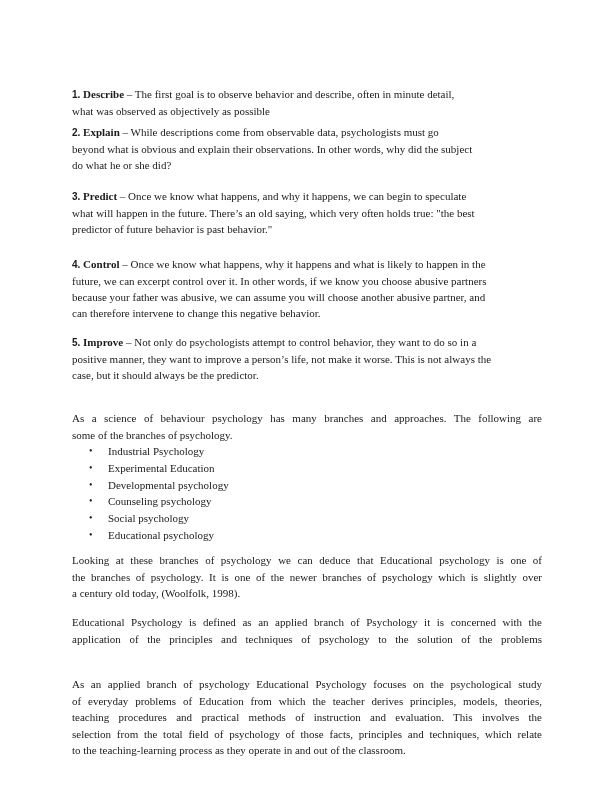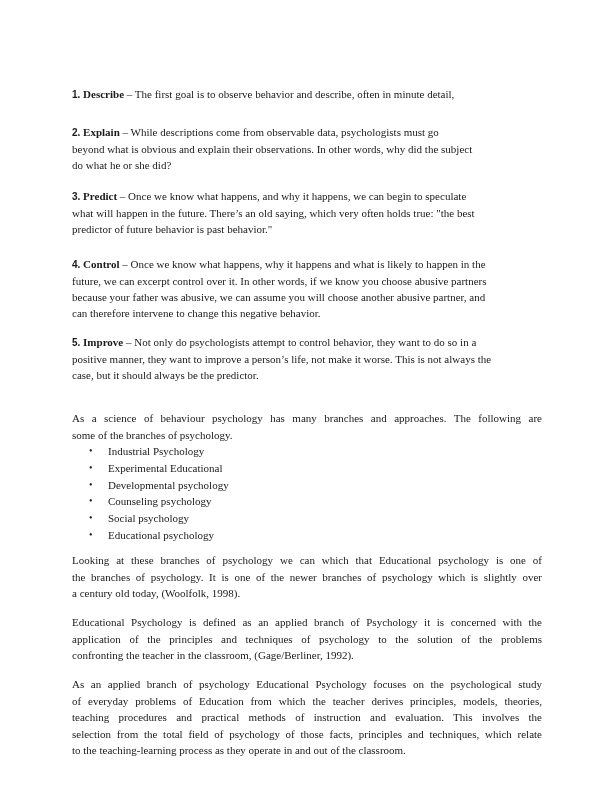--- a/index.html
+++ b/index.html
@@ -17,20 +17,21 @@
   ul.branches li { position: relative; padding-left: 36px; white-space: nowrap; }
   ul.branches li .bullet { position: absolute; left: 17px; top: 0; font-size: 10px; }
 </style>
 </head>
 <body>
 
 <div class="page">
 
   <div class="sec" style="top:86px;">
     <span class="line"><span class="num">1.</span> <span class="term">Describe</span><span> – The first goal is to observe behavior and describe, often in minute detail,</span></span>
+    <span class="line">what was observed as objectively as possible</span>
   </div>
 
   <div class="sec" style="top:124px;">
     <span class="line"><span class="num">2.</span> <span class="term">Explain</span><span> – While descriptions come from observable data, psychologists must go</span></span>
     <span class="line">beyond what is obvious and explain their observations. In other words, why did the subject</span>
     <span class="line">do what he or she did?</span>
   </div>
 
   <div class="sec" style="top:188px;">
     <span class="line"><span class="num">3.</span> <span class="term">Predict</span><span> – Once we know what happens, and why it happens, we can begin to speculate</span></span>
@@ -51,37 +52,36 @@
     <span class="line">case, but it should always be the predictor.</span>
   </div>
 
   <div class="just" style="top:410px;">
     <span class="line">As a science of behaviour psychology has many branches and approaches. The following are</span>
     <span class="line last">some of the branches of psychology.</span>
   </div>
 
   <ul class="branches">
     <li><span class="bullet">•</span><span>Industrial Psychology</span></li>
-    <li><span class="bullet">•</span><span>Experimental Educational</span></li>
+    <li><span class="bullet">•</span><span>Experimental Education</span></li>
     <li><span class="bullet">•</span><span>Developmental psychology</span></li>
     <li><span class="bullet">•</span><span>Counseling psychology</span></li>
     <li><span class="bullet">•</span><span>Social psychology</span></li>
     <li><span class="bullet">•</span><span>Educational psychology</span></li>
   </ul>
 
   <div class="just" style="top:552px;">
-    <span class="line">Looking at these branches of psychology we can which that Educational psychology is one of</span>
+    <span class="line">Looking at these branches of psychology we can deduce that Educational psychology is one of</span>
     <span class="line">the branches of psychology. It is one of the newer branches of psychology which is slightly over</span>
     <span class="line last">a century old today, (Woolfolk, 1998).</span>
   </div>
 
   <div class="just" style="top:614px;">
     <span class="line">Educational Psychology is defined as an applied branch of Psychology it is concerned with the</span>
     <span class="line">application of the principles and techniques of psychology to the solution of the problems</span>
-    <span class="line last">confronting the teacher in the classroom, (Gage/Berliner, 1992).</span>
   </div>
 
   <div class="just" style="top:676px;">
     <span class="line">As an applied branch of psychology Educational Psychology focuses on the psychological study</span>
     <span class="line">of everyday problems of Education from which the teacher derives principles, models, theories,</span>
     <span class="line">teaching procedures and practical methods of instruction and evaluation. This involves the</span>
     <span class="line">selection from the total field of psychology of those facts, principles and techniques, which relate</span>
     <span class="line last">to the teaching-learning process as they operate in and out of the classroom.</span>
   </div>
 

